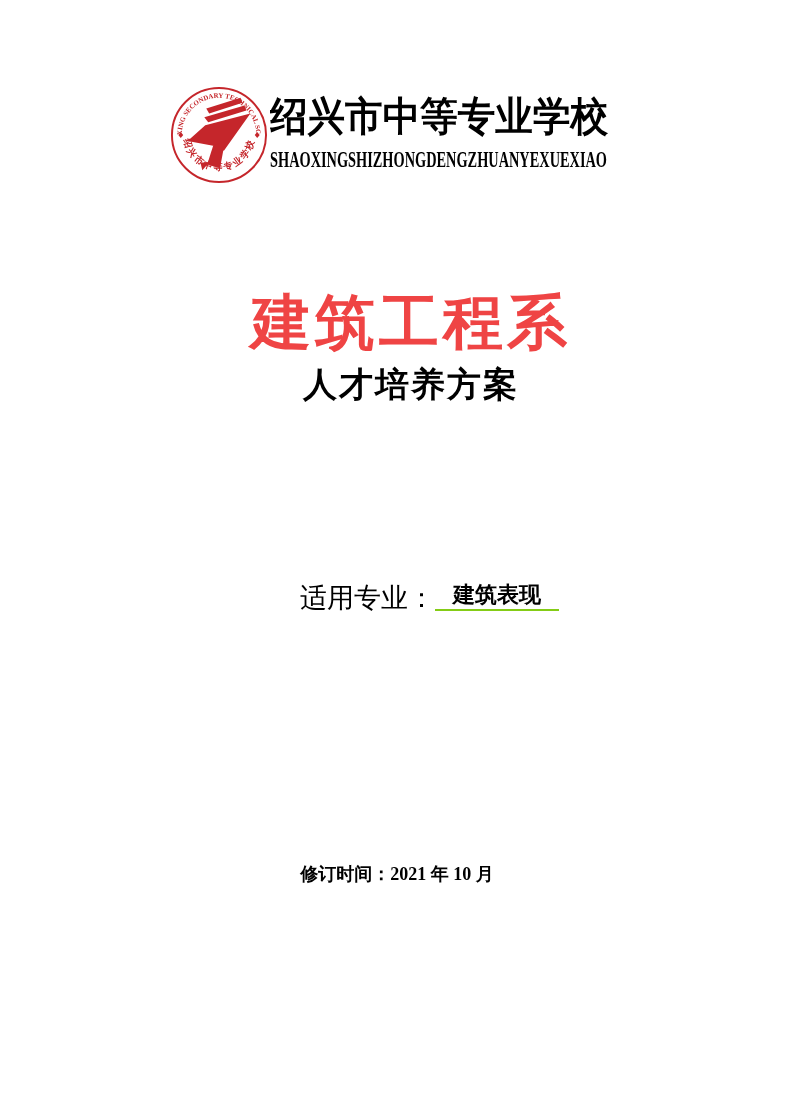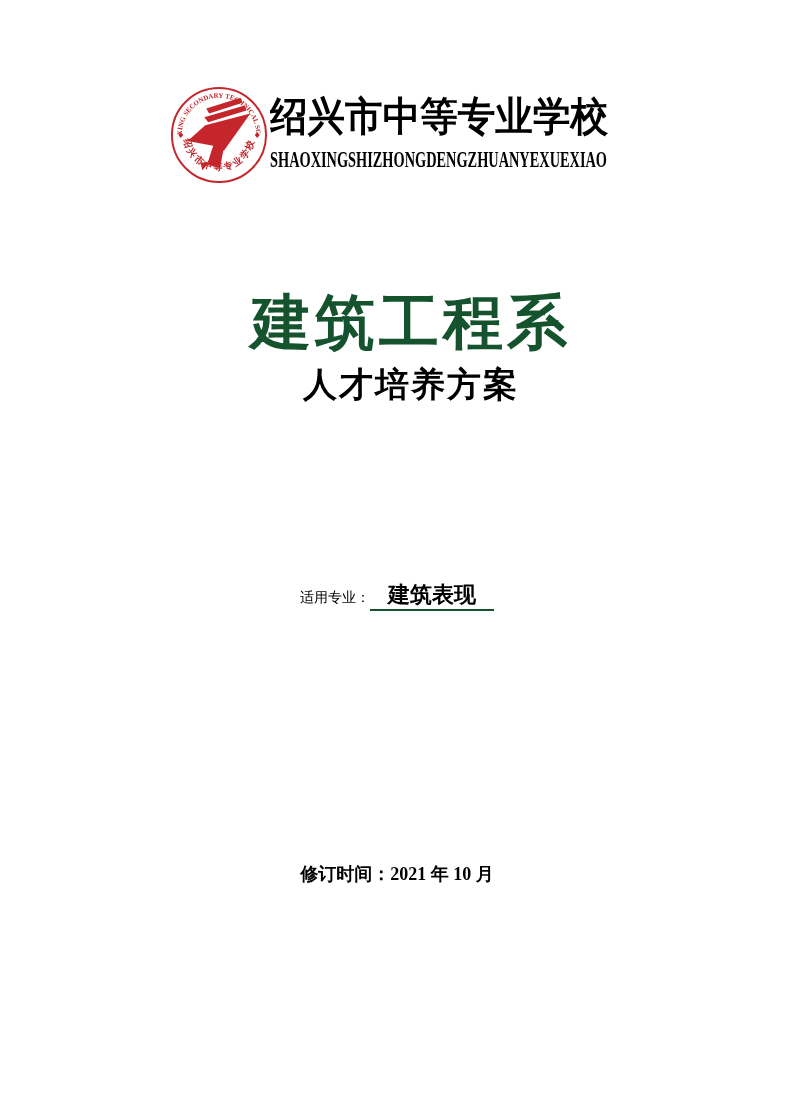--- a/index.html
+++ b/index.html
@@ -44,21 +44,21 @@
     top: 283px;
     left: 0;
     width: 100%;
     text-align: center;
     padding-left: 28px;
   }
   .main-title {
     font-size: 60px;
     font-weight: bold;
     letter-spacing: 4px;
-    color: #14532d;
+    color: #ef4444;
     line-height: 80px;
   }
   .sub-title {
     font-size: 34px;
     font-weight: bold;
     letter-spacing: 2px;
     color: #000;
     line-height: 44px;
   }
 
@@ -68,32 +68,32 @@
     top: 583px;
     left: 300px;
   }
   .field-row {
     display: flex;
     align-items: flex-end;
     margin-bottom: 14px;
     height: 28px;
   }
   .field-label {
-    font-size: 14px;
+    font-size: 27px;
     line-height: 26px;
     white-space: nowrap;
   }
   .field-value {
     display: inline-block;
     width: 124px;
     text-align: center;
     font-size: 22px;
     font-weight: bold;
     line-height: 24px;
-    border-bottom: 2px solid #14532d;
+    border-bottom: 2px solid #84cc16;
     padding-bottom: 2px;
     white-space: nowrap;
   }
 
   
   .footer-line {
     position: absolute;
     top: 862px;
     left: 0;
     width: 100%;

